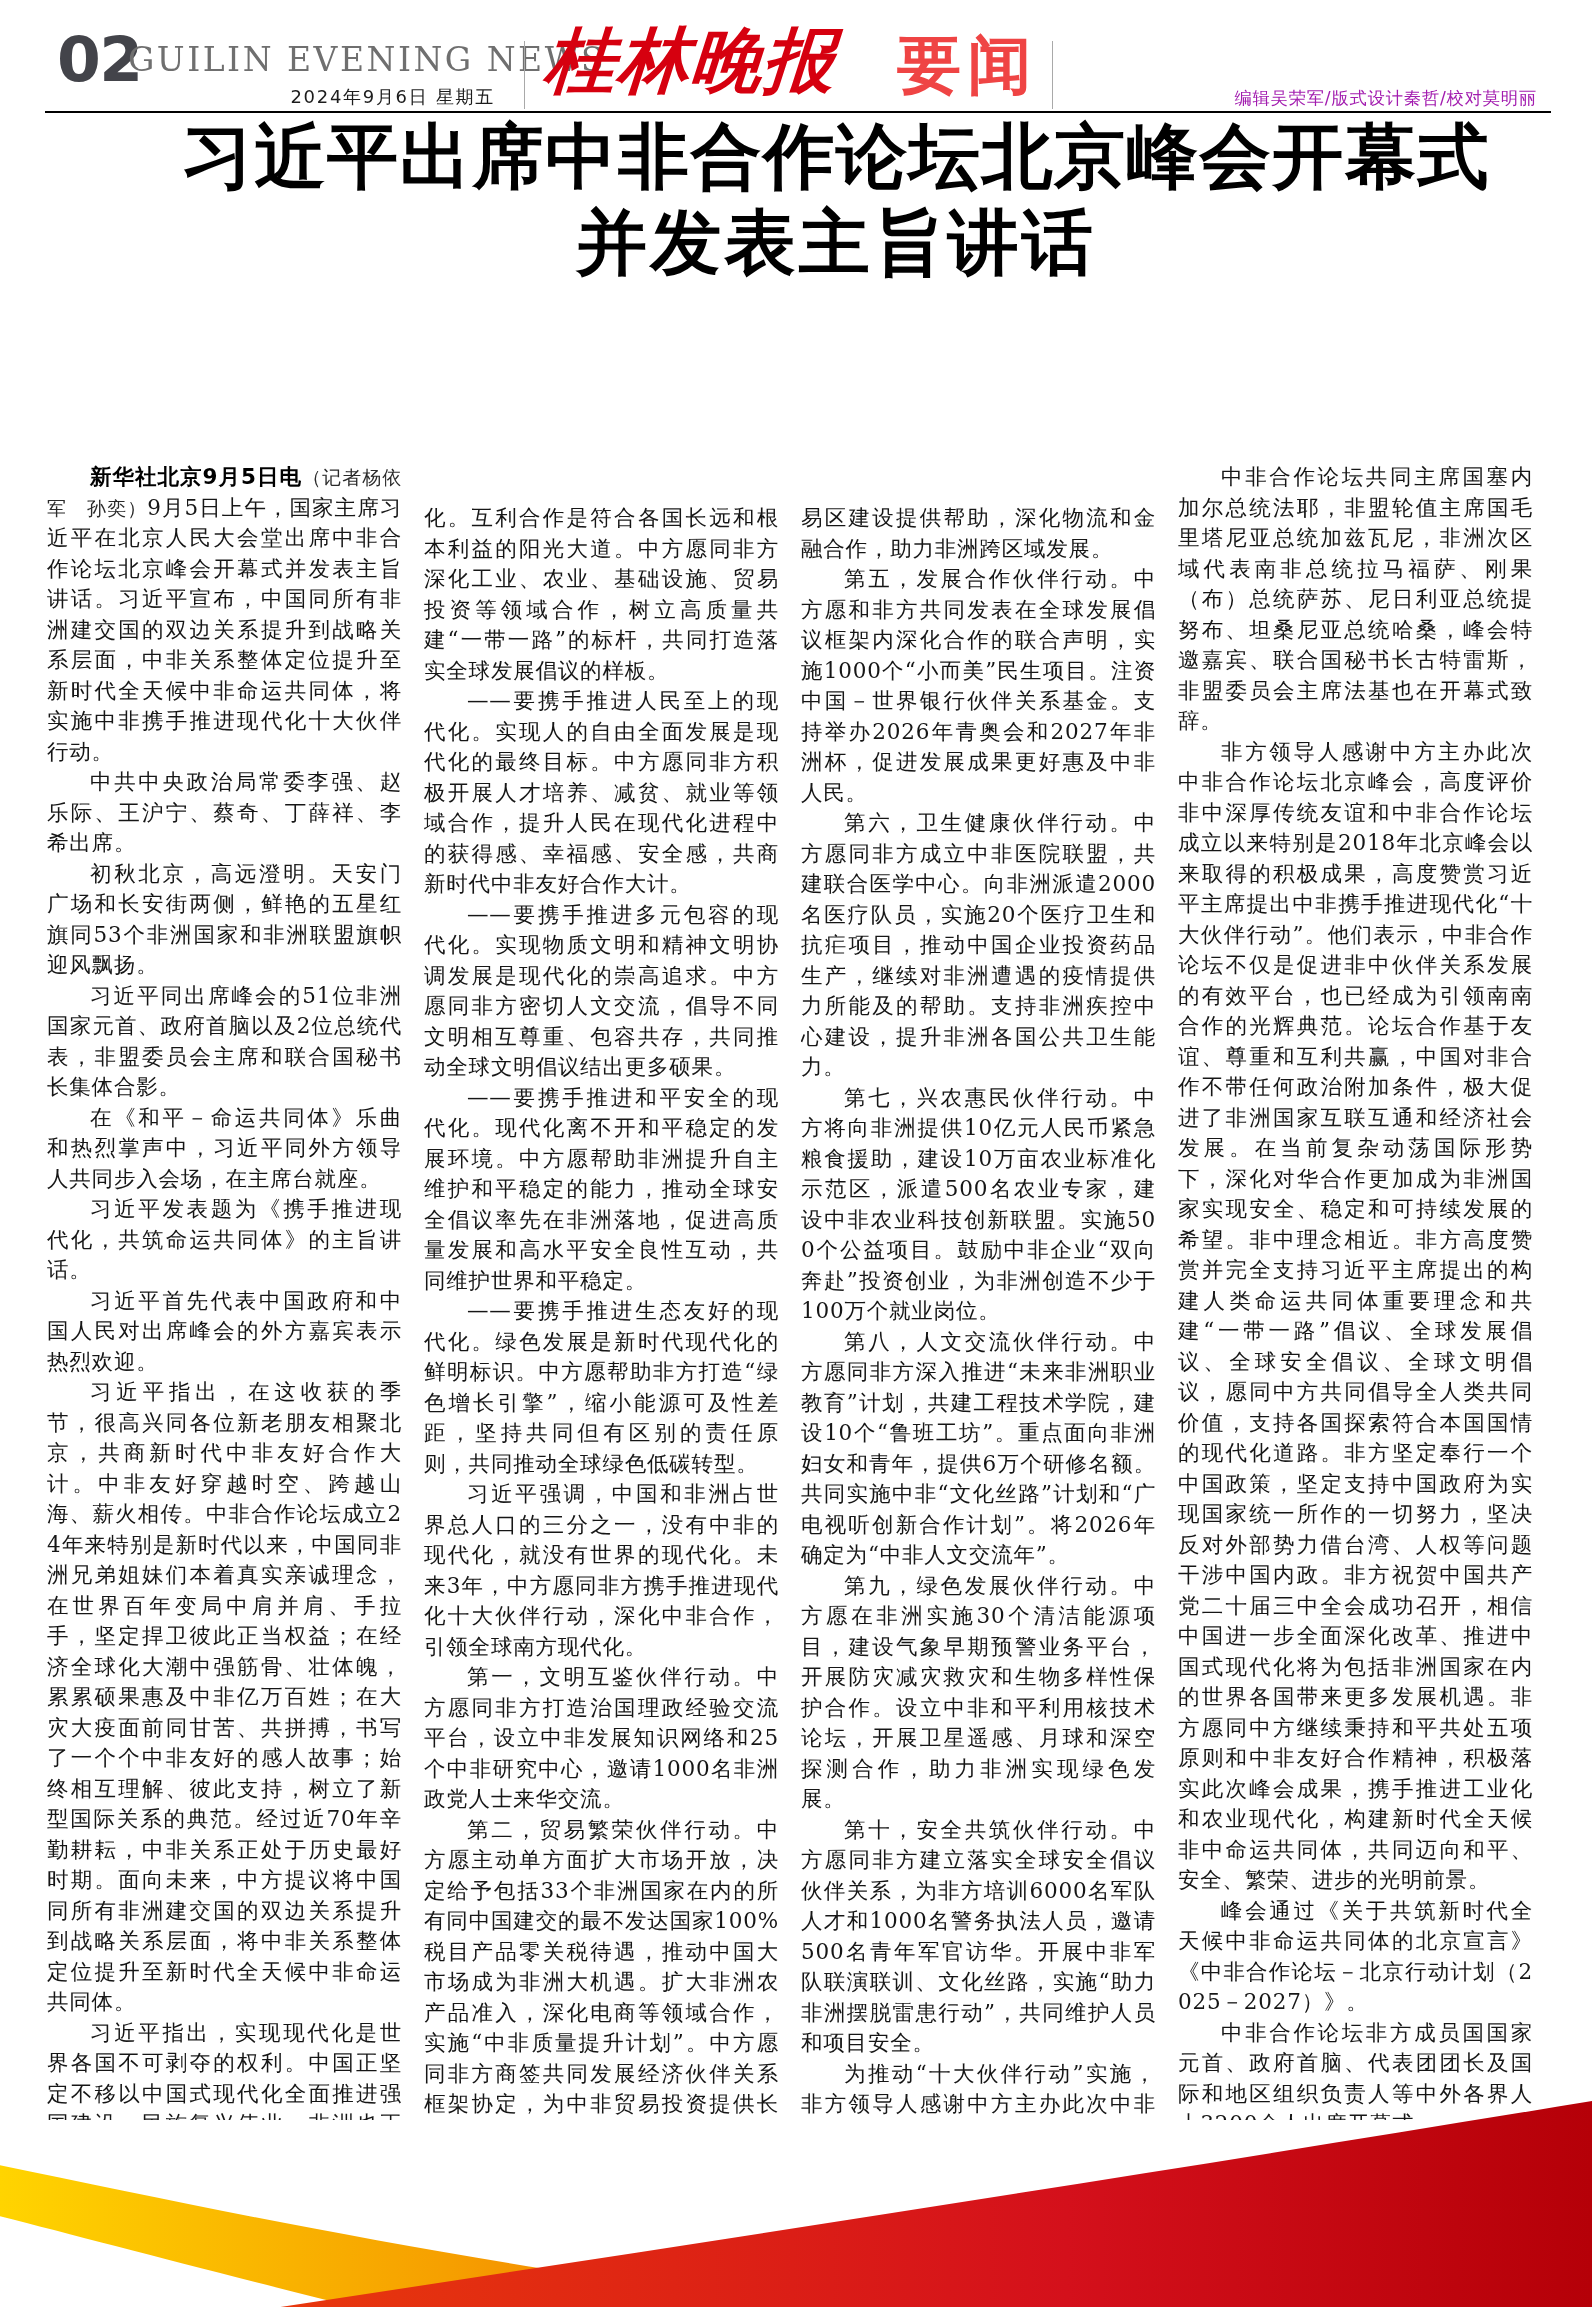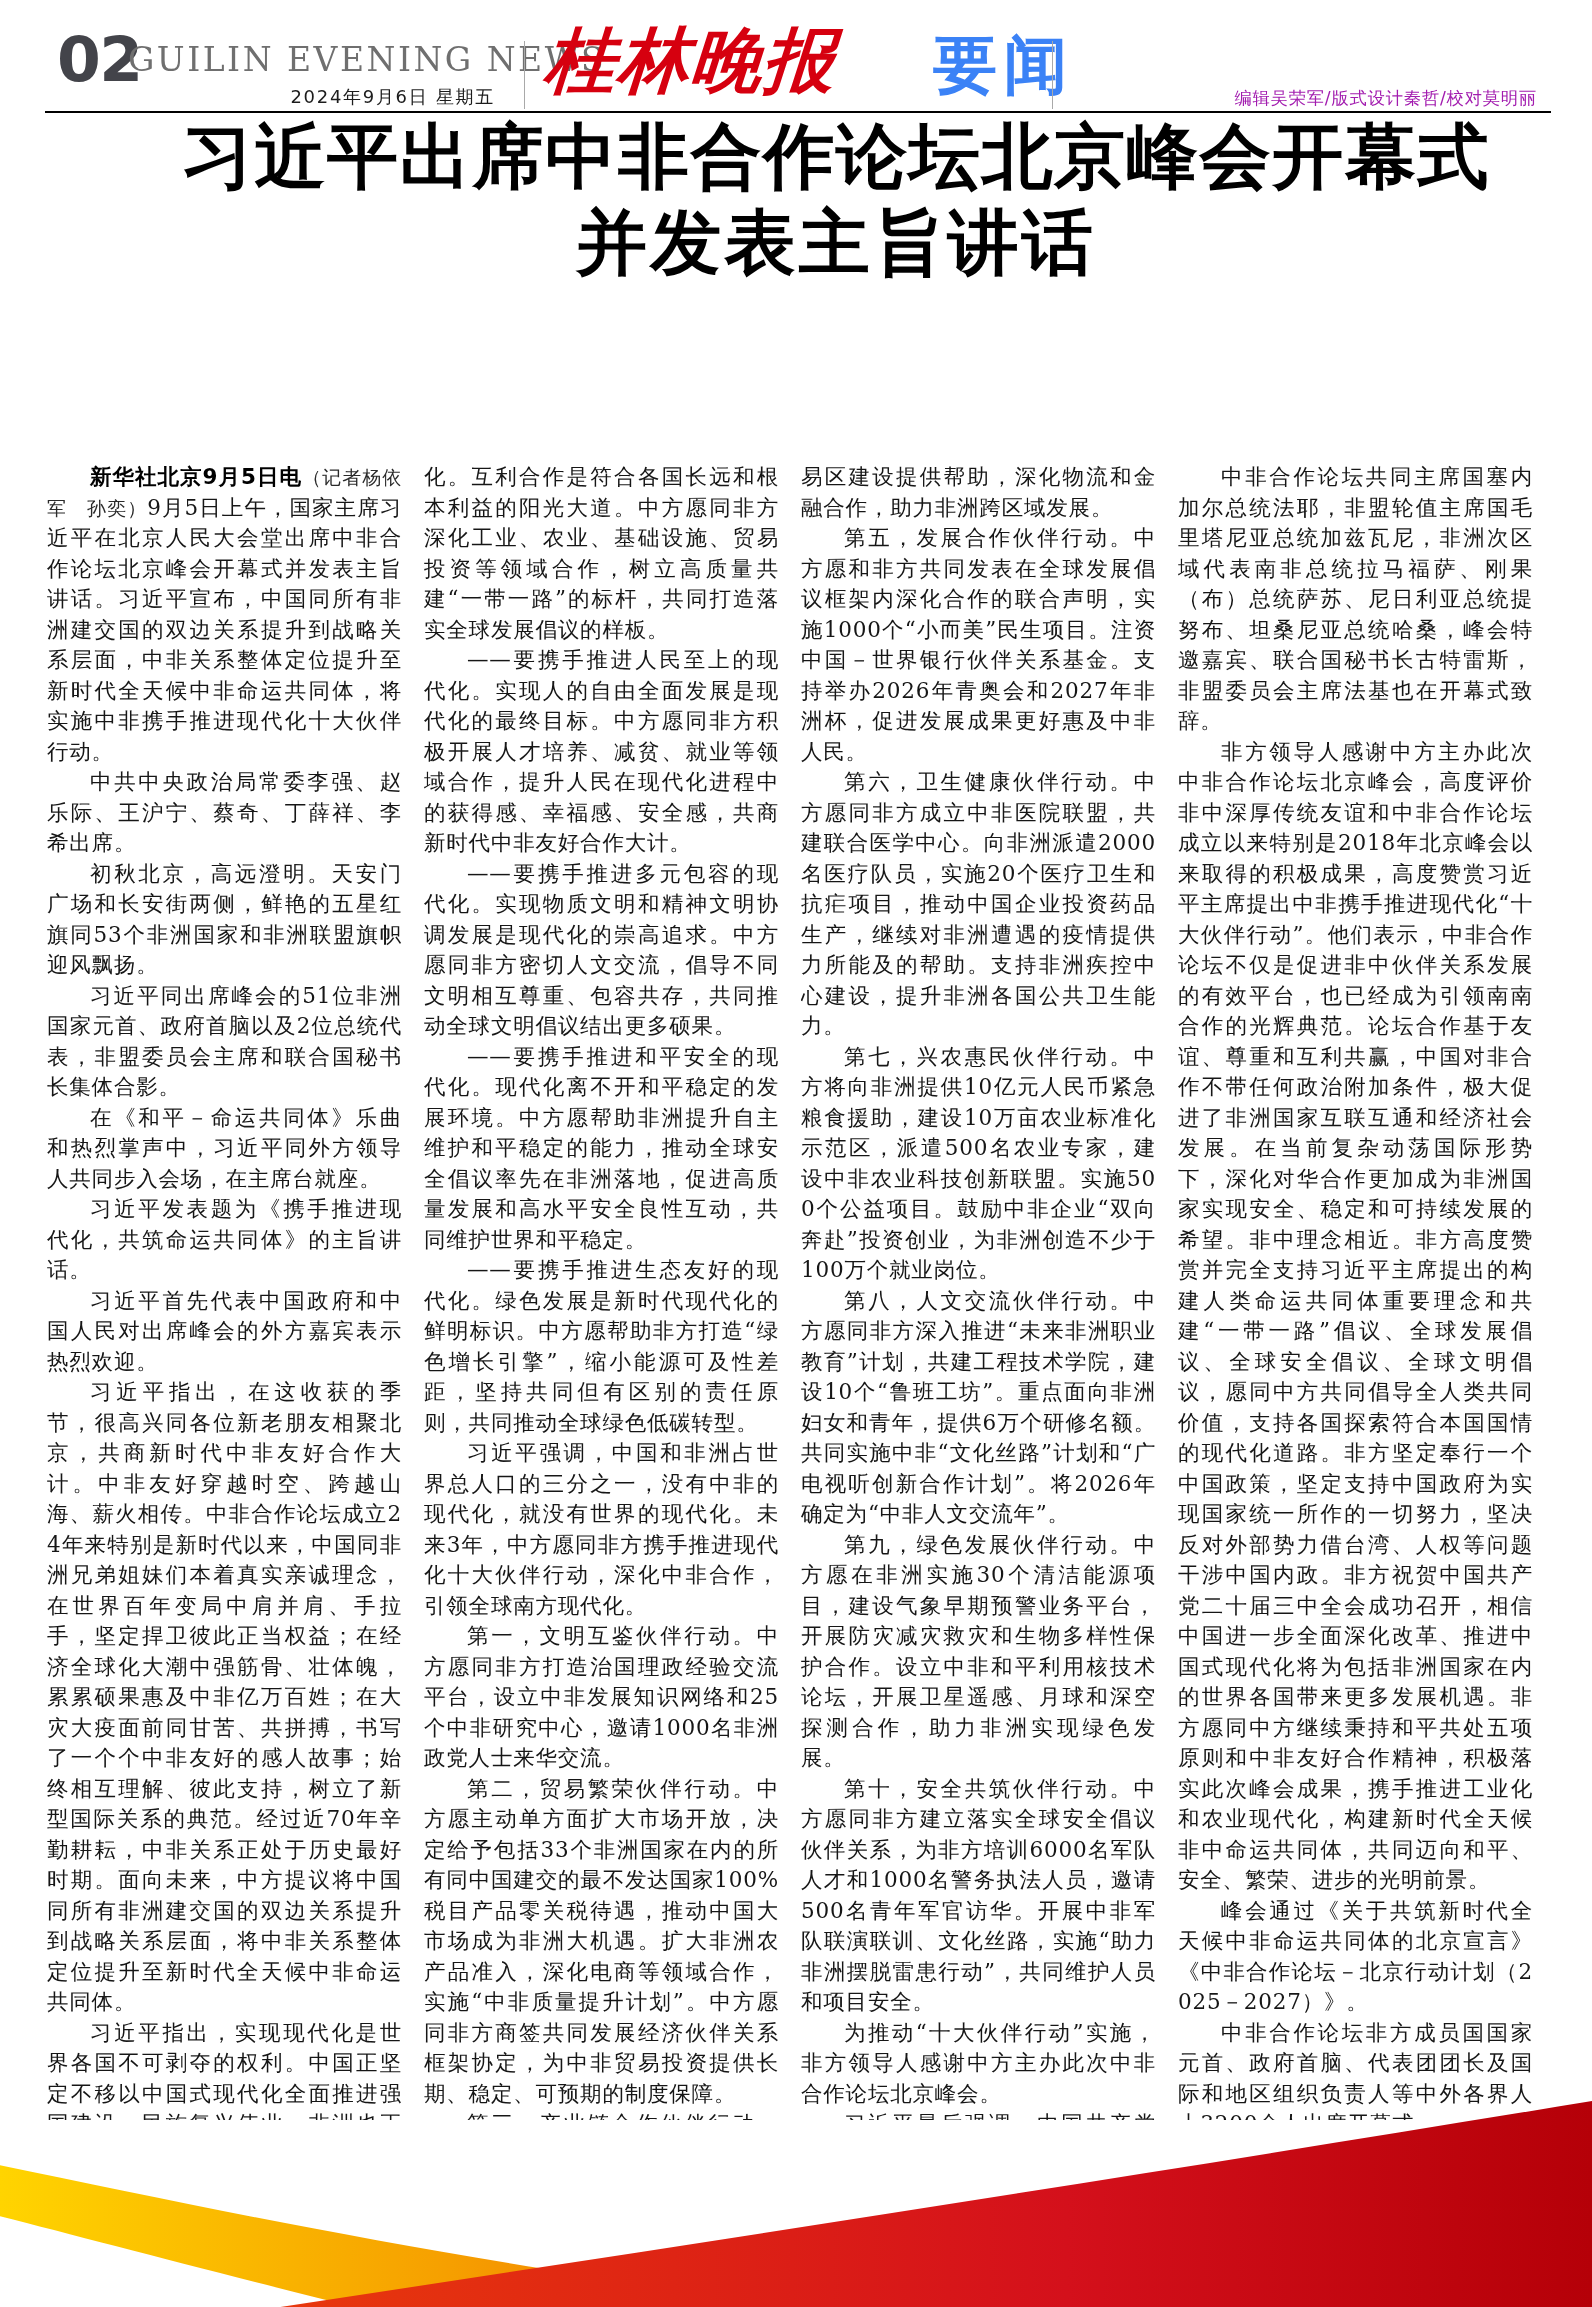--- a/index.html
+++ b/index.html
@@ -25,21 +25,21 @@
   }
   .v-divider{position:absolute;top:18px;width:0.8px;height:68px;background:#a9a9a9;}
   .divider-1{left:479px;}
   .divider-2{left:1007px;}
   .logo-cn{
     position:absolute;left:500px;top:-5px;font-size:71px;line-height:1.2;
     color:#d6000f;font-weight:bold;font-style:italic;letter-spacing:1.7px;
     transform:skewX(-4deg);white-space:nowrap;
   }
   .section-title{
-    position:absolute;left:888px;top:6.6px;font-size:64px;line-height:1.1;color:#3b82f6;
+    position:absolute;left:852px;top:6.6px;font-size:64px;line-height:1.1;color:#ef4444;
     font-family:"DejaVu Sans","Liberation Sans",sans-serif;font-weight:bold;letter-spacing:6.6px;
     white-space:nowrap;
   }
   .credits{
     position:absolute;right:14px;bottom:0px;font-size:17.3px;color:#a21caf;
     font-family:"DejaVu Sans","Liberation Sans",sans-serif;letter-spacing:0.8px;white-space:nowrap;
   }
   .header-rule{position:absolute;left:45px;top:111px;width:1506px;height:1.7px;background:#000;}
   
   .headline{
@@ -52,21 +52,21 @@
   .body-cols{
     position:absolute;left:47px;top:462px;width:1500px;height:1658px;
     display:flex;gap:22px;
   }
   .col{width:355px;height:100%;overflow:hidden;}
   .col p{
     margin:0;text-indent:2em;font-size:21.5px;line-height:30.5px;
     text-align:justify;letter-spacing:0.8px;color:#161616;
     word-break:break-all;overflow-wrap:anywhere;
   }
-  .col p.cont{text-indent:0;}
+  .col p.cont{text-indent:0;margin-top:41px;}
   .agency{font-family:"DejaVu Sans","Liberation Sans",sans-serif;font-weight:bold;color:#000;}
   .byline{font-size:19px;color:#2a2a2a;}
   
   .bottom-decor{position:absolute;left:0;bottom:0;width:1592px;height:206px;display:block;}
 </style>
 </head>
 <body>
 
 <div class="header">
   <div class="page-num">02</div>

